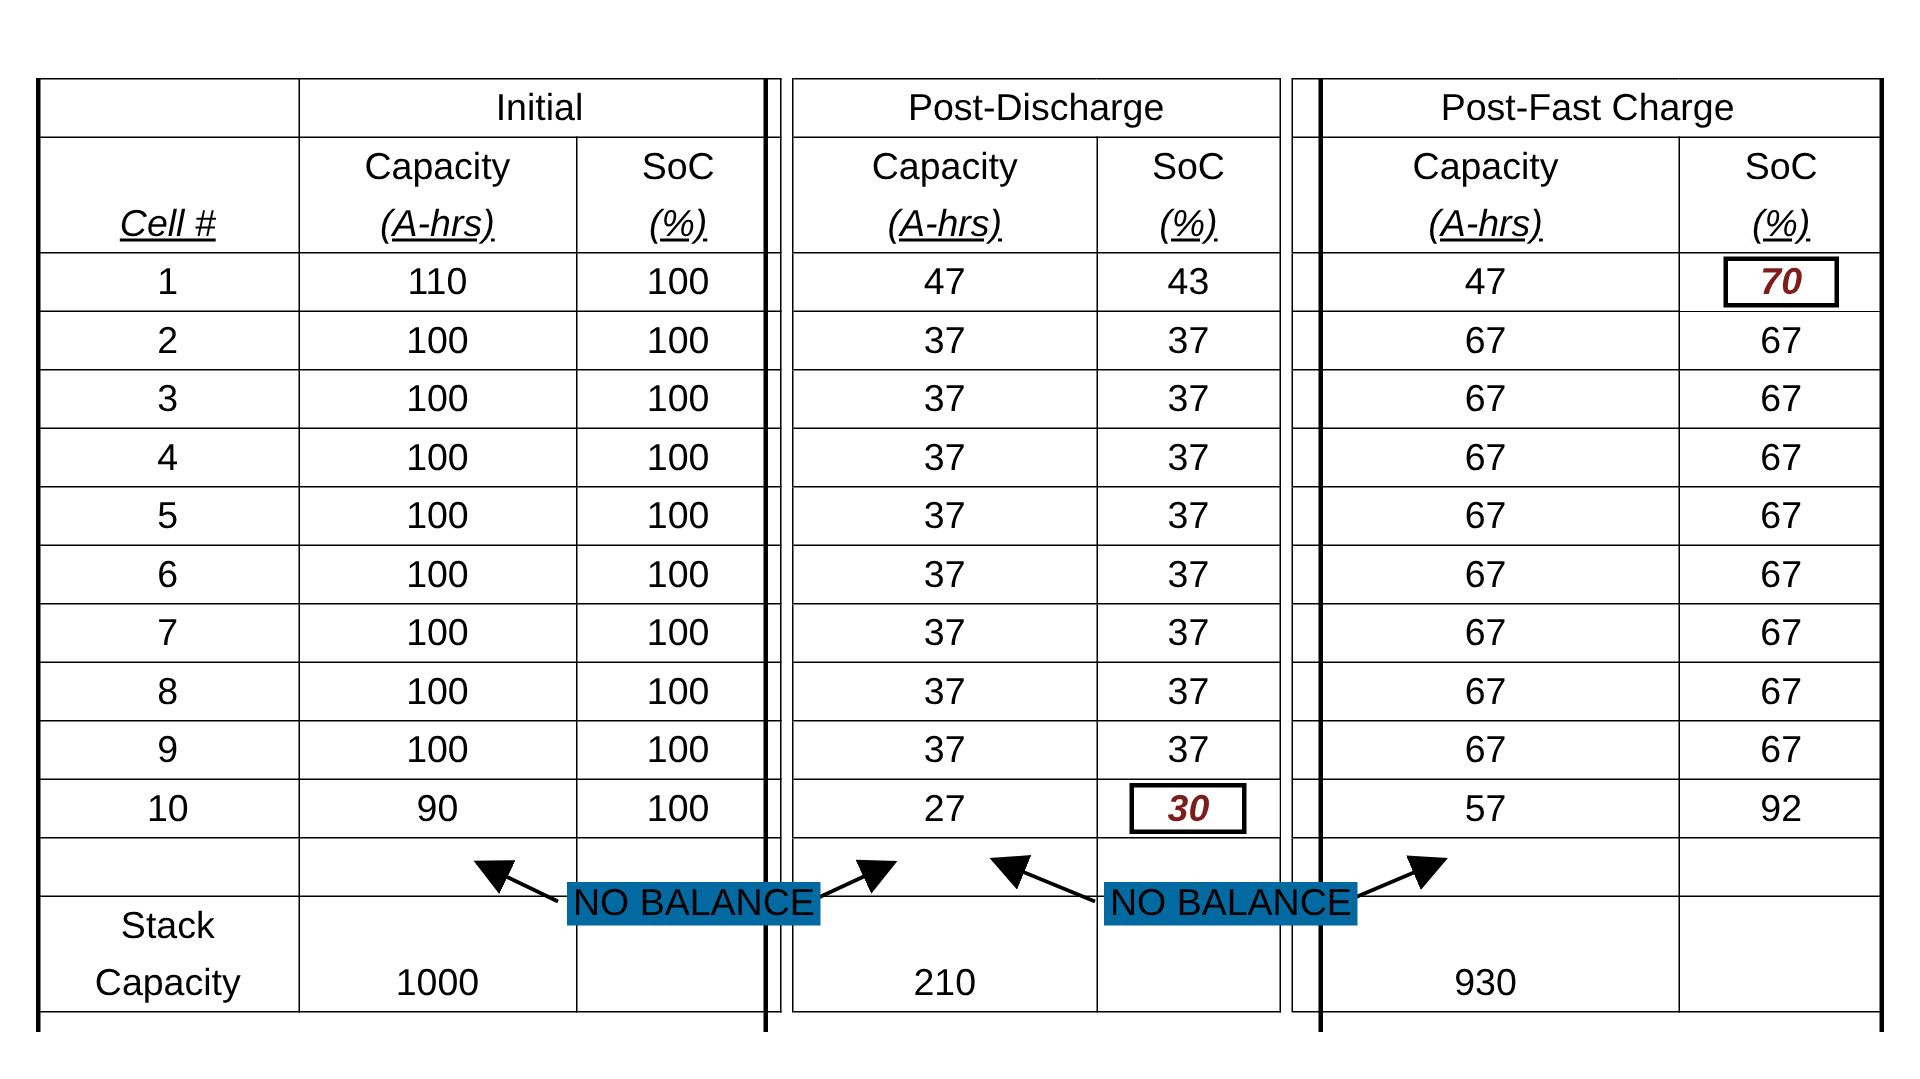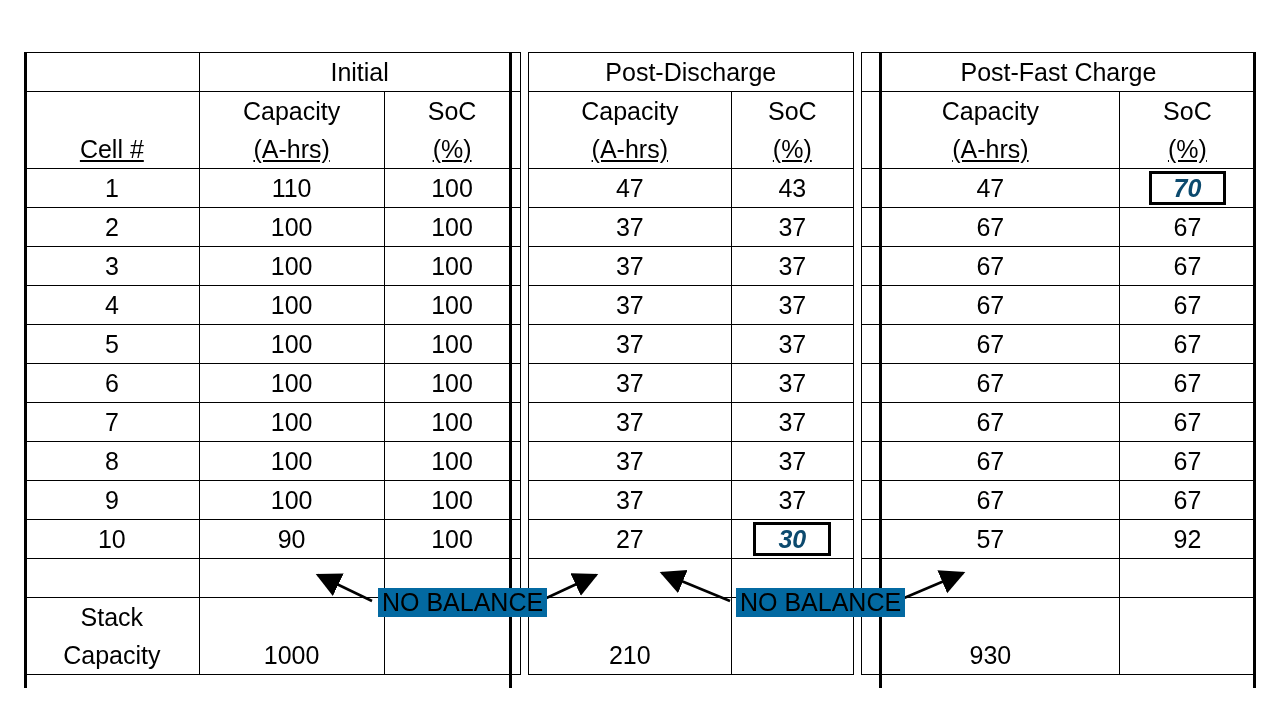--- a/index.html
+++ b/index.html
@@ -61,20 +61,21 @@
     font-size: 26px;
     font-weight: bold;
     height: 34px;
     border-bottom: none !important;
   }
   .sub-head2 {
     font-size: 26px;
     font-weight: bold;
     height: 34px;
     border-top: none !important;
+    font-style: italic;
   }
   .underline-txt {
     text-decoration: underline;
   }
   .no-top { border-top: none !important; }
   .no-bottom { border-bottom: none !important; margin-left: 16px; }
 
   .gapcol {
     border-top: none !important;
     border-bottom: none !important;
@@ -90,21 +91,21 @@
     font-weight: bold;
     font-size: 26px;
   }
   .highlight {
     position: relative;
   }
   .highlight .boxed {
     display: inline-block;
     border: 3px solid #000000;
     padding: 1px 22px;
-    color: #0c4a6e;
+    color: #7f1d1d;
     font-weight: bold;
     font-style: italic;
     font-size: 25px;
     background: #ffffff;
   }
   
   .overlay {
     position: absolute;
     left: 0; top: 0;
     width: 1280px; height: 719px;

